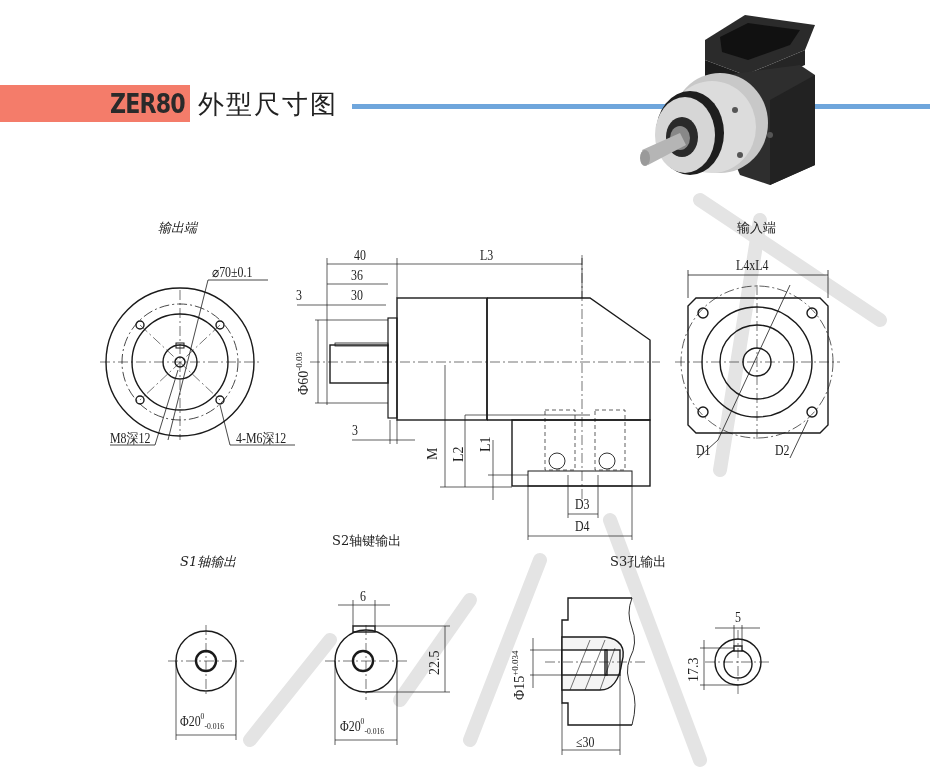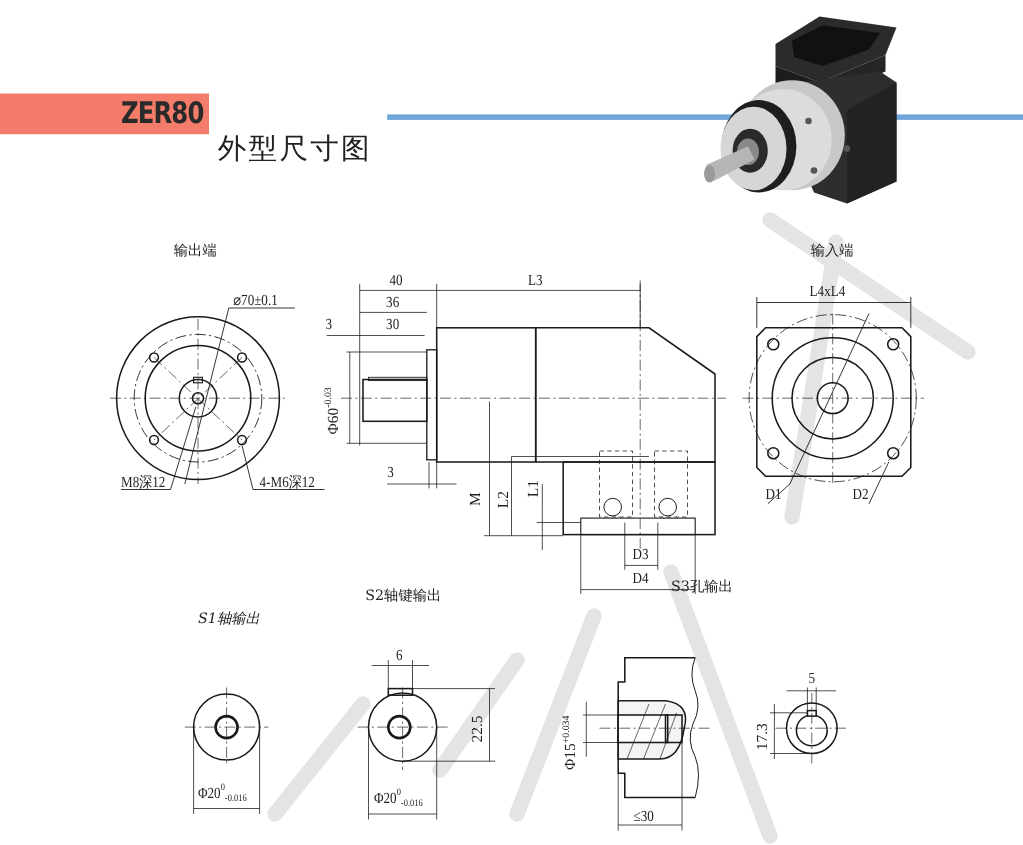--- a/index.html
+++ b/index.html
@@ -3,21 +3,21 @@
 <meta charset="utf-8">
 <style>
   html, body { margin: 0; padding: 0; background: #ffffff; }
   body { width: 930px; height: 768px; position: relative; overflow: hidden;
          font-family: "Liberation Serif", "DejaVu Serif", serif; color: #222; }
   .header-band { position: absolute; left: 0; top: 85px; width: 190px; height: 37px; background: #f47c6a; }
   .header-model { position: absolute; left: 110px; top: 85px; height: 37px; line-height: 37px;
                   font-family: "DejaVu Sans", sans-serif; font-weight: bold; font-size: 27px; color: #2a2a2a;
                   letter-spacing: -1px; transform: scaleX(0.82); transform-origin: left center; }
   .header-title { position: absolute; left: 198px; top: 86px; height: 37px; line-height: 37px;
-                  font-family: "DejaVu Sans", sans-serif; font-size: 26px; color: #222; letter-spacing: 2px; margin-top: 32px; }
+                  font-family: "DejaVu Sans", sans-serif; font-size: 26px; color: #222; letter-spacing: 2px; }
   .header-rule { position: absolute; left: 352px; top: 104px; width: 578px; height: 5px; background: #6fa6dc; }
   .product-photo { position: absolute; left: 630px; top: 5px; width: 200px; height: 190px; }
   svg.drawing { position: absolute; left: 0; top: 0; }
   .lbl { position: absolute; font-family: "DejaVu Serif", serif; font-size: 13px; color: #222; white-space: nowrap; }
   .dim { position: absolute; font-family: "Liberation Serif", serif; font-size: 14px; color: #222; white-space: nowrap; transform: scaleX(0.85); transform-origin: left top; }
   .vert { transform: rotate(-90deg); transform-origin: left top; }
   .sup { font-size: 9px; position: relative; }
 </style>
 </head>
 <body>
@@ -233,25 +233,25 @@
       <line x1="734" y1="625" x2="734" y2="646"></line>
         <line x1="742" y1="625" x2="742" y2="646"></line>
       <line x1="715" y1="628" x2="760" y2="628"></line>
       <line x1="700" y1="648" x2="734" y2="648"></line>
         <line x1="700" y1="685" x2="738" y2="685"></line>
       <line x1="704" y1="640" x2="704" y2="690"></line>
     </g>
   </g>
 </svg>
 
-<div class="lbl" style="left:158px; top:219px;">输出端</div>
+<div class="lbl" style="left:158px; top:219px;font-style:italic;">输出端</div>
 <div class="lbl" style="left:737px; top:219px;">输入端</div>
 <div class="lbl" style="left:180px; top:553px;font-style:italic;">S1轴输出</div>
 <div class="lbl" style="left:332px; top:532px;">S2轴键输出</div>
-<div class="lbl" style="left:610px; top:524px;">S3孔输出</div>
+<div class="lbl" style="left:610px; top:553px;">S3孔输出</div>
 
 <div class="dim" style="left:212px; top:264px;">⌀70±0.1</div>
 <div class="dim" style="left:110px; top:430px;">M8深12</div>
 <div class="dim" style="left:236px; top:430px;">4-M6深12</div>
 
 <div class="dim" style="left:354px; top:248px;">40</div>
 <div class="dim" style="left:351px; top:268px;">36</div>
 <div class="dim" style="left:351px; top:288px;">30</div>
 <div class="dim" style="left:296px; top:288px;">3</div>
 <div class="dim" style="left:352px; top:423px;">3</div>

